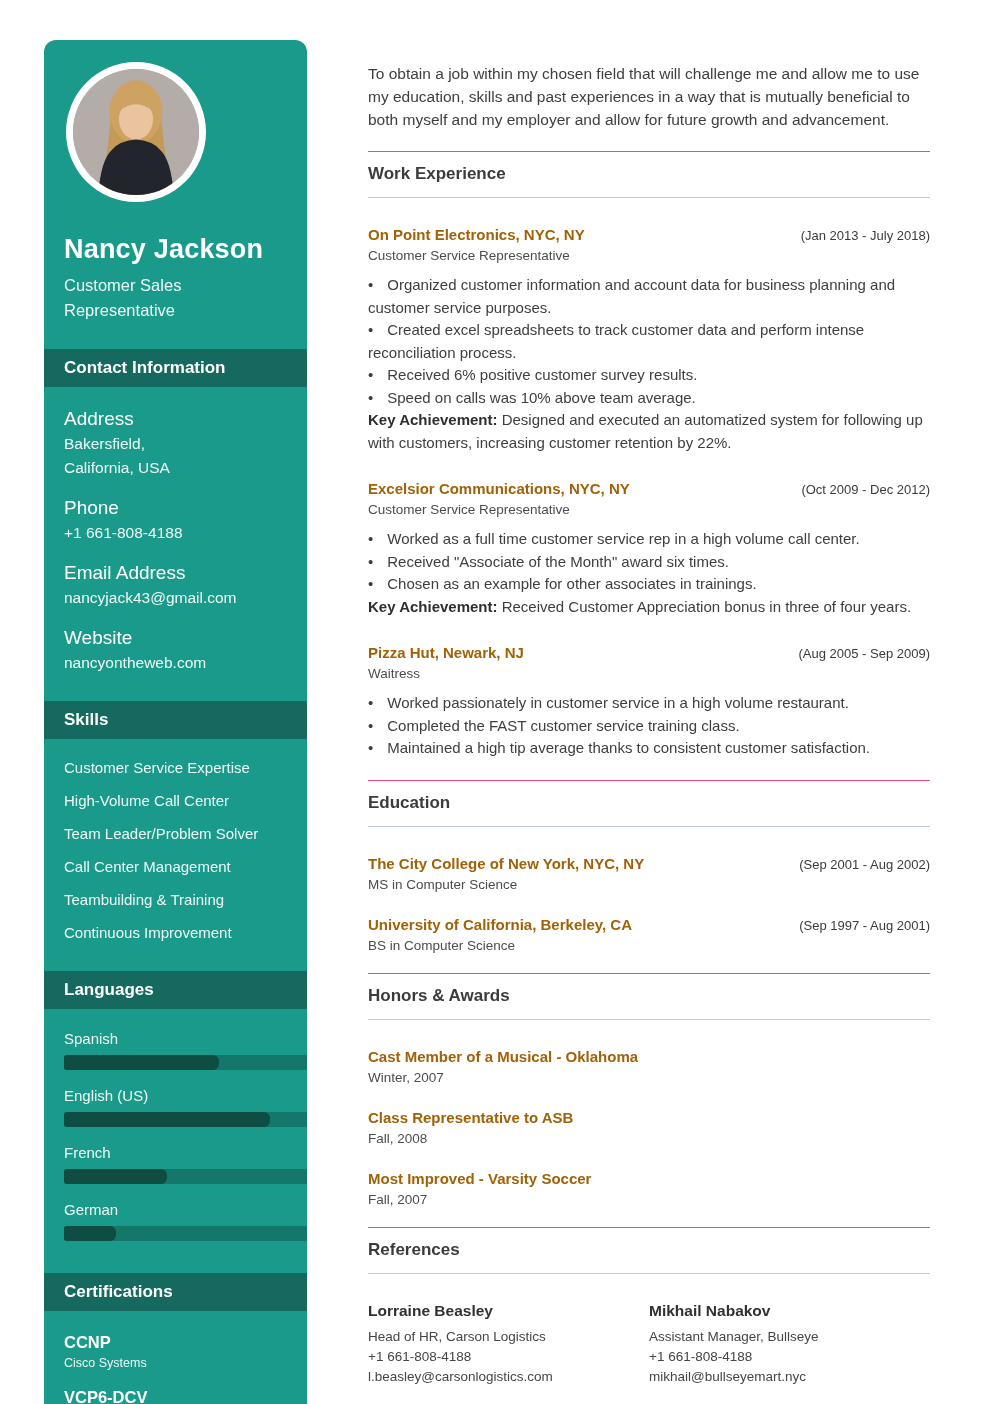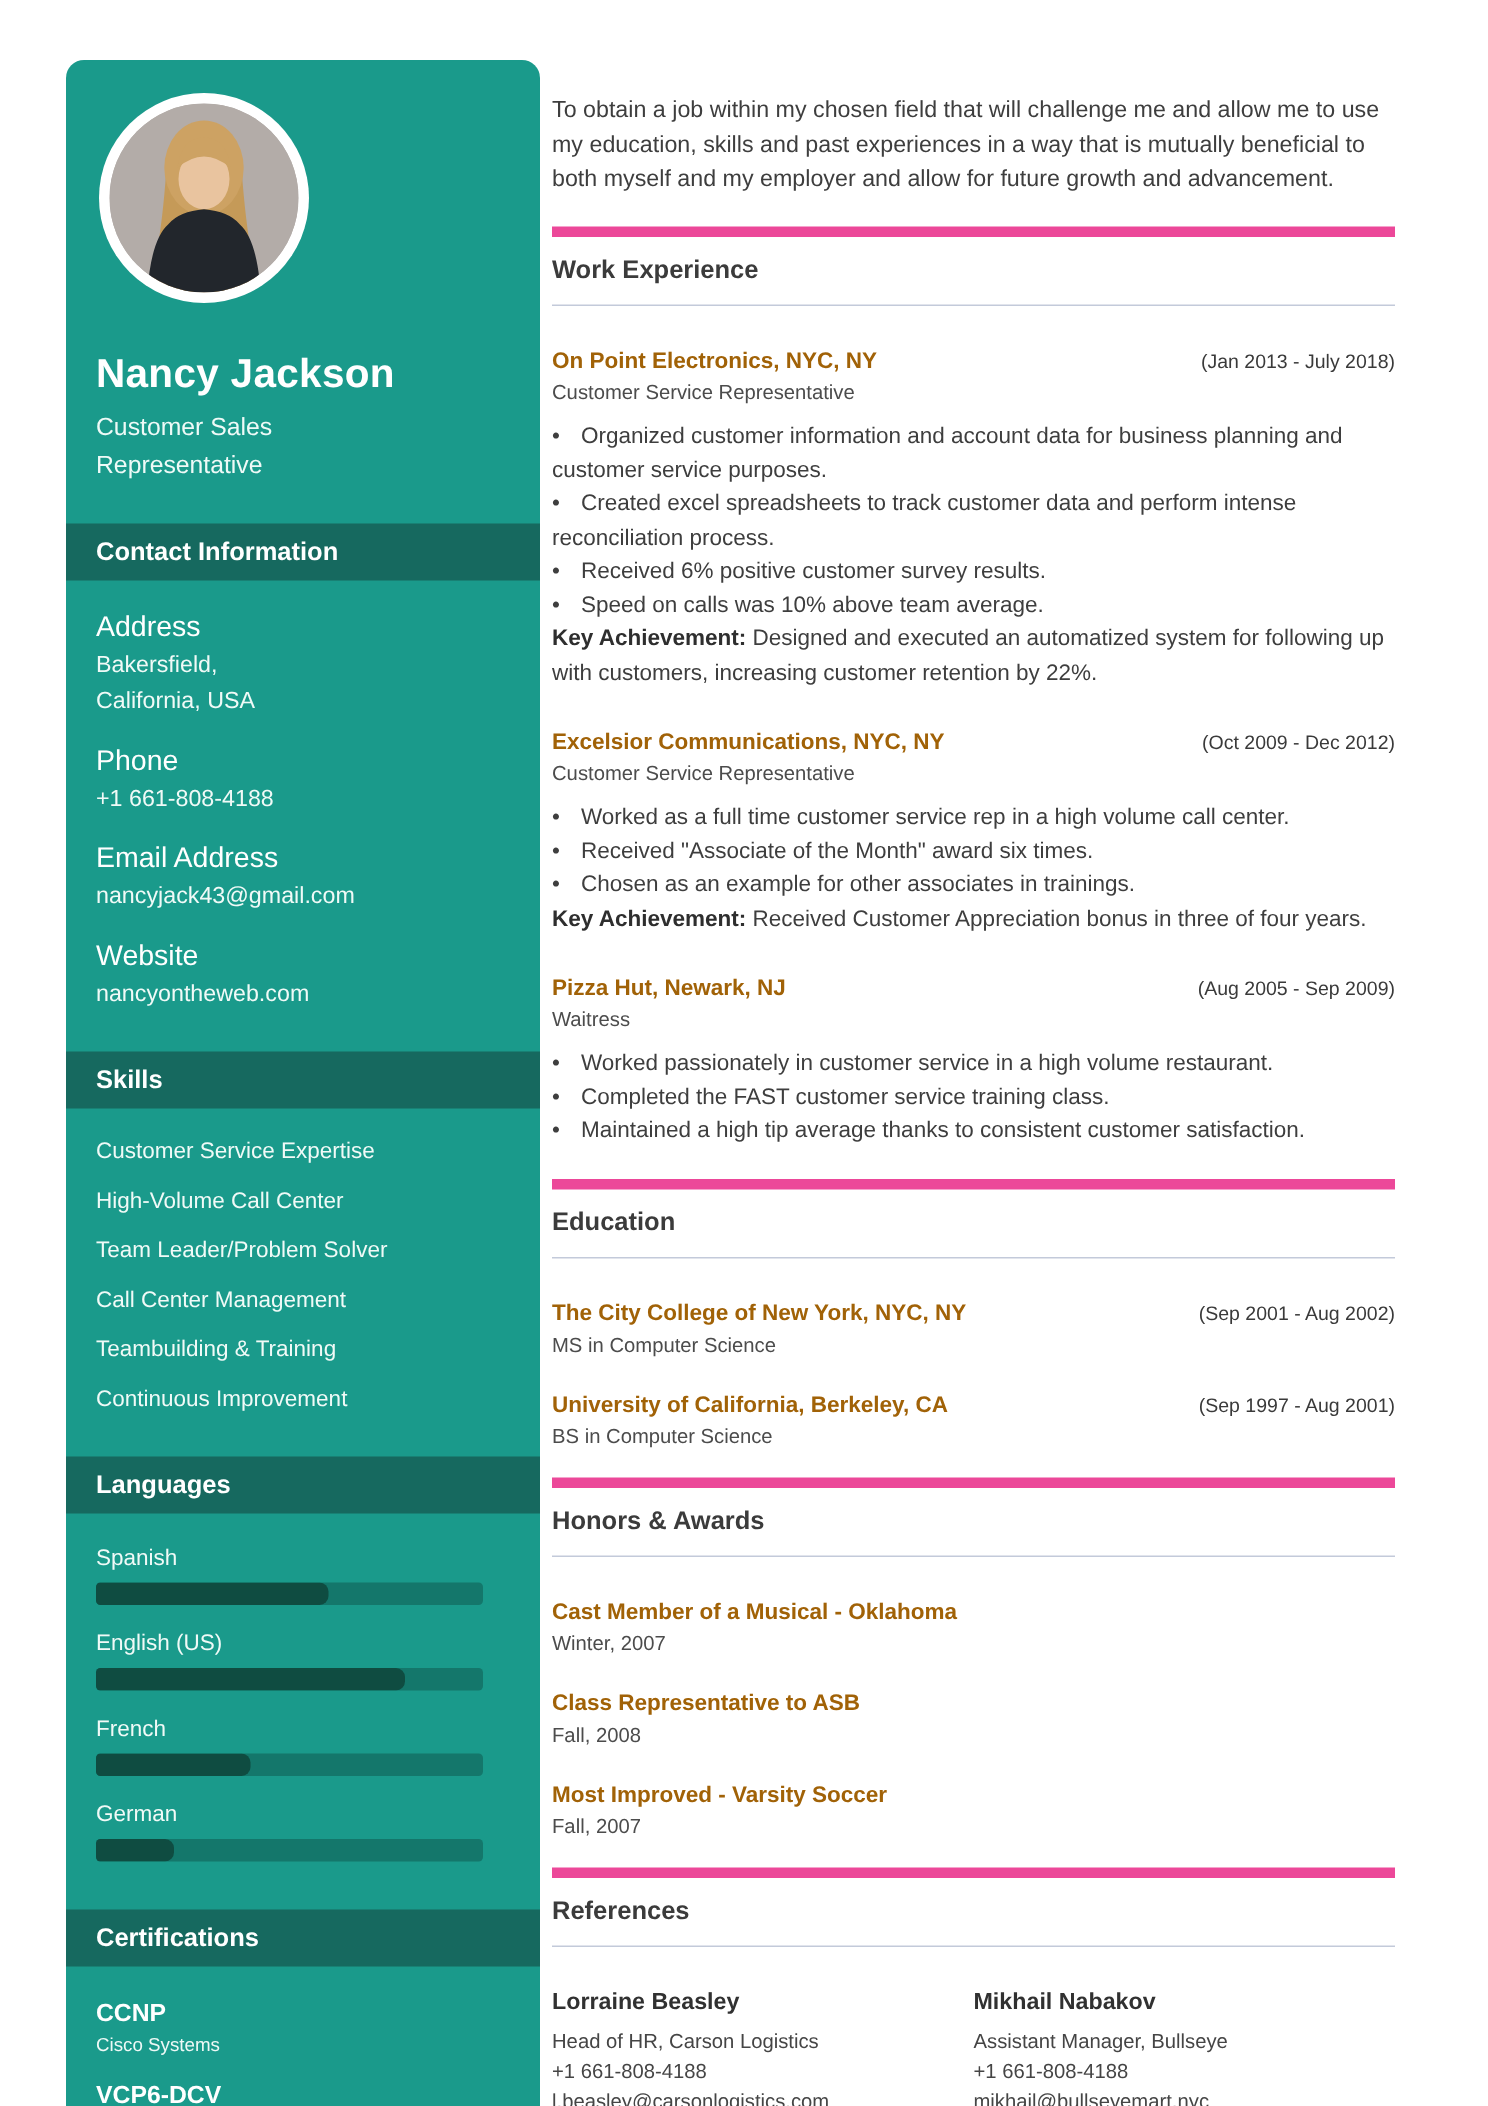--- a/index.html
+++ b/index.html
@@ -13,21 +13,21 @@
     width: 992px;
     height: 1404px;
     background: #ffffff;
     overflow: hidden;
   }
 
   
   .sidebar {
     position: absolute;
     left: 44px; top: 40px;
-    width: 316px; height: 1364px;
+    width: 263px; height: 1364px;
     background: #1a9a8b;
     border-radius: 12px 12px 0 0;
     color: #ffffff;
     overflow: hidden;
   }
   .photo-wrap {
     margin: 22px 0 0 22px;
     width: 140px; height: 140px;
     border-radius: 50%;
     background: #ffffff;
@@ -91,21 +91,21 @@
     width: 562px;
     color: #3e3e3e;
   }
   .objective {
     font-size: 15.5px;
     line-height: 23px;
     color: #3e3e3e;
   }
   .section-heading {
     margin-top: 20px;
-    border-top: 7px solid #ec4899;
+    border-top: 1px solid #ec4899;
     border-bottom: 1px solid #c3cada;
     padding: 12px 0 13px 0;
     font-size: 17px;
     font-weight: bold;
     color: #3b3b3b;
   }
   .section-body { padding-top: 28px; }
   .entry { margin-bottom: 24px; }
   .entry:last-child { margin-bottom: 0; }
   .entry-head {

